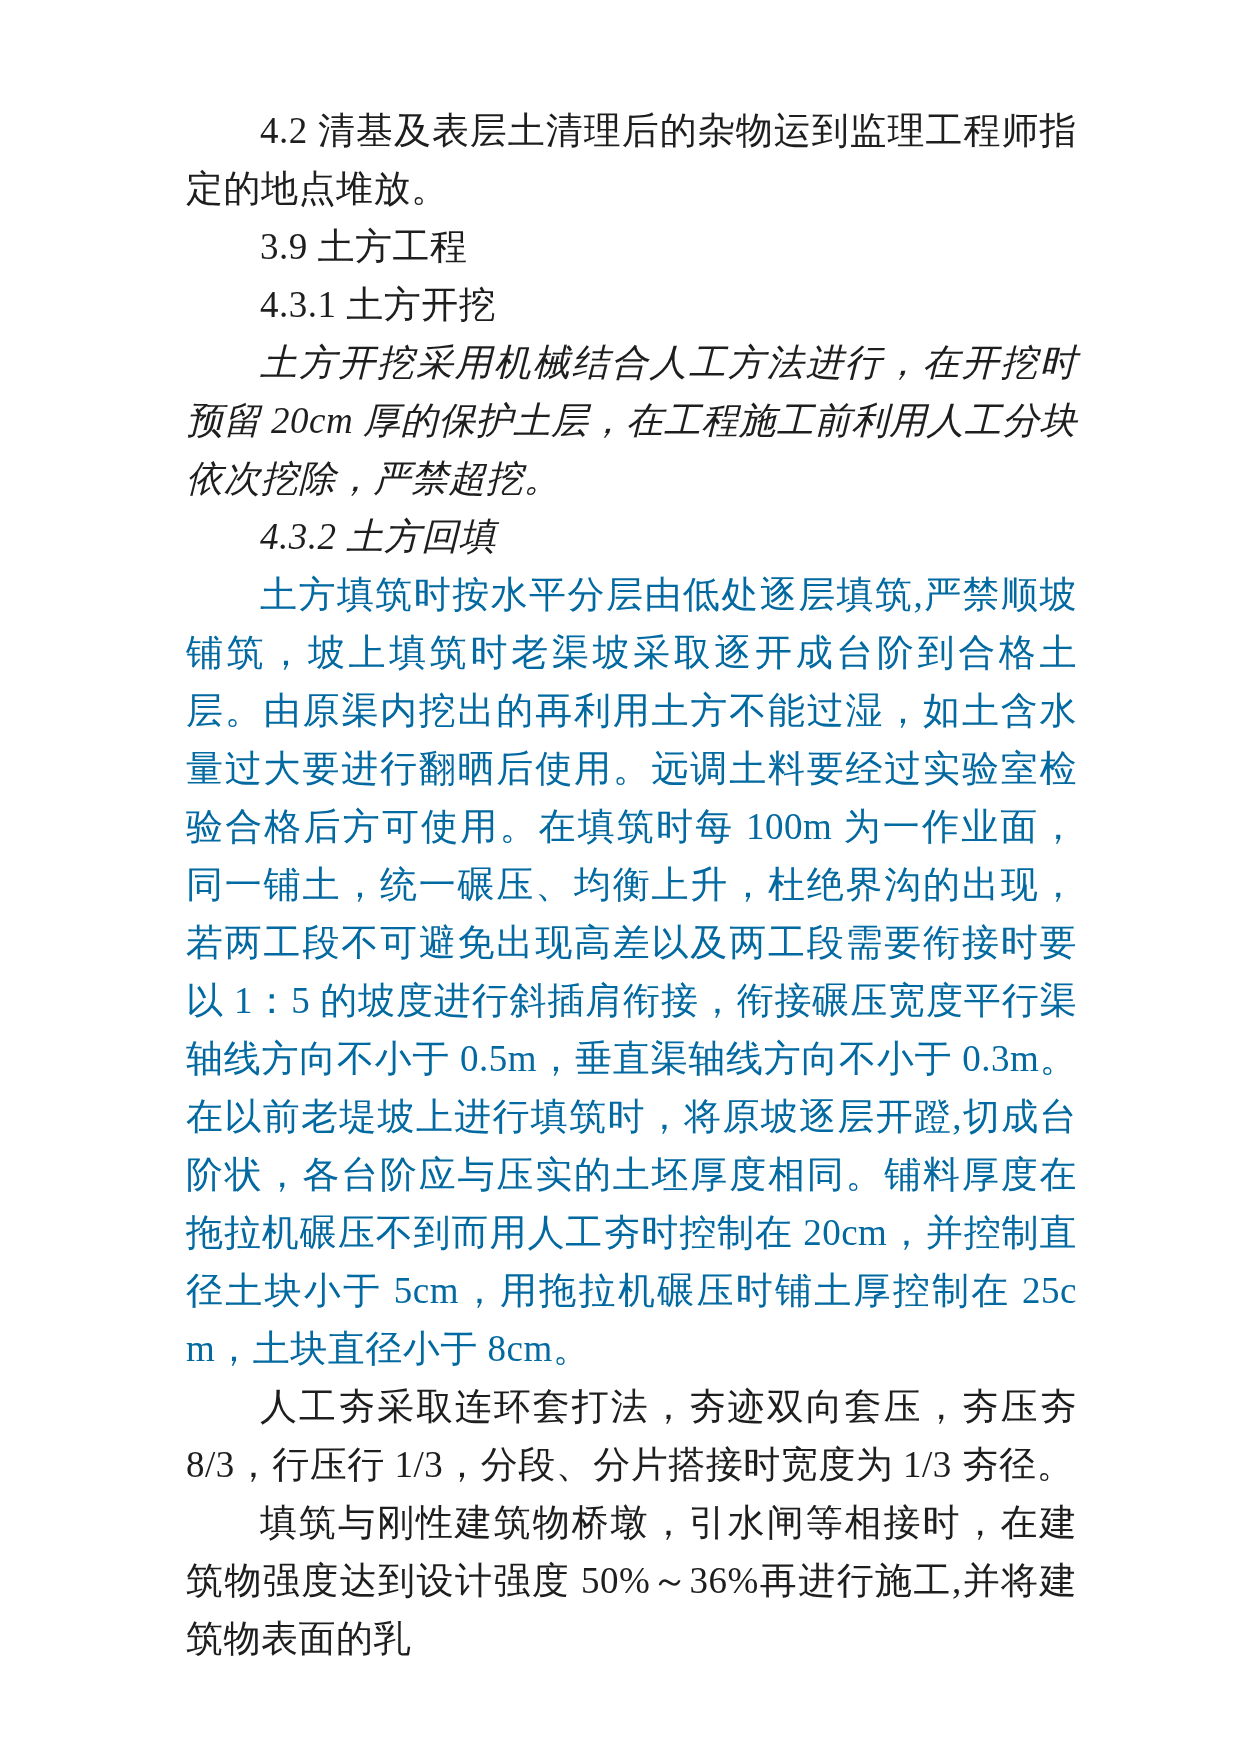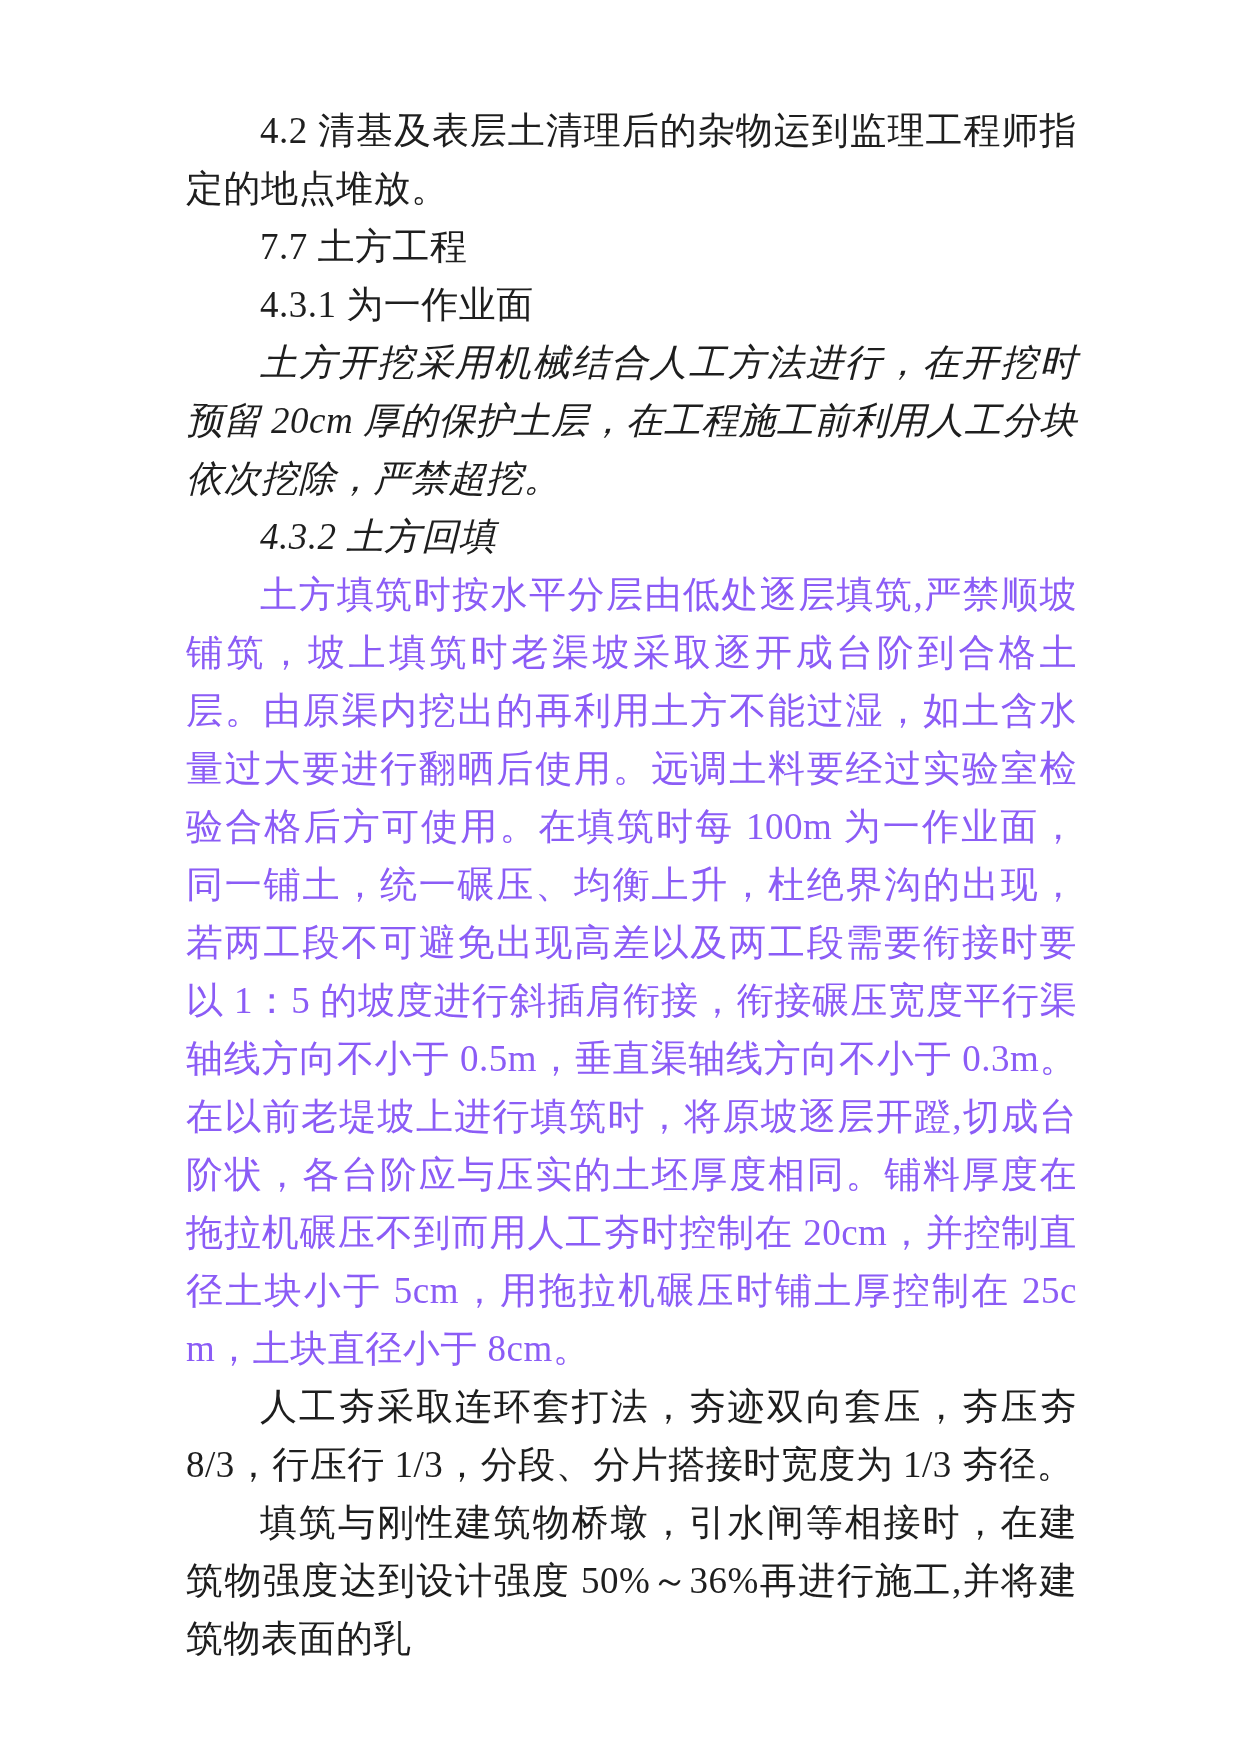--- a/index.html
+++ b/index.html
@@ -33,21 +33,21 @@
     text-indent: 74px;
     word-break: break-all;
   }
 </style>
 </head>
 <body>
 
 <div class="page">
   <div class="doc-body">
       <p class="para" style="color: rgb(30, 30, 30);">4.2 清基及表层土清理后的杂物运到监理工程师指定的地点堆放。</p>
-      <p class="para" style="color: rgb(30, 30, 30);">7.7 土方工程</p>
-      <p class="para" style="color: rgb(30, 30, 30);">4.3.1 为一作业面</p>
+      <p class="para" style="color: rgb(30, 30, 30);">3.9 土方工程</p>
+      <p class="para" style="color: rgb(30, 30, 30);">4.3.1 土方开挖</p>
       <p class="para" style="color: rgb(30, 30, 30); font-style: italic;">土方开挖采用机械结合人工方法进行，在开挖时预留 20cm 厚的保护土层，在工程施工前利用人工分块依次挖除，严禁超挖。</p>
       <p class="para" style="color: rgb(30, 30, 30); font-style: italic;">4.3.2 土方回填</p>
-      <p class="para" style="color: #8b5cf6;">土方填筑时按水平分层由低处逐层填筑,严禁顺坡铺筑，坡上填筑时老渠坡采取逐开成台阶到合格土层。由原渠内挖出的再利用土方不能过湿，如土含水量过大要进行翻晒后使用。远调土料要经过实验室检验合格后方可使用。在填筑时每 100m 为一作业面，同一铺土，统一碾压、均衡上升，杜绝界沟的出现，若两工段不可避免出现高差以及两工段需要衔接时要以 1：5 的坡度进行斜插肩衔接，衔接碾压宽度平行渠轴线方向不小于 0.5m，垂直渠轴线方向不小于 0.3m。在以前老堤坡上进行填筑时，将原坡逐层开蹬,切成台阶状，各台阶应与压实的土坯厚度相同。铺料厚度在拖拉机碾压不到而用人工夯时控制在 20cm，并控制直径土块小于 5cm，用拖拉机碾压时铺土厚控制在 25cm，土块直径小于 8cm。</p>
+      <p class="para" style="color: #0369a1;">土方填筑时按水平分层由低处逐层填筑,严禁顺坡铺筑，坡上填筑时老渠坡采取逐开成台阶到合格土层。由原渠内挖出的再利用土方不能过湿，如土含水量过大要进行翻晒后使用。远调土料要经过实验室检验合格后方可使用。在填筑时每 100m 为一作业面，同一铺土，统一碾压、均衡上升，杜绝界沟的出现，若两工段不可避免出现高差以及两工段需要衔接时要以 1：5 的坡度进行斜插肩衔接，衔接碾压宽度平行渠轴线方向不小于 0.5m，垂直渠轴线方向不小于 0.3m。在以前老堤坡上进行填筑时，将原坡逐层开蹬,切成台阶状，各台阶应与压实的土坯厚度相同。铺料厚度在拖拉机碾压不到而用人工夯时控制在 20cm，并控制直径土块小于 5cm，用拖拉机碾压时铺土厚控制在 25cm，土块直径小于 8cm。</p>
       <p class="para" style="color: rgb(30, 30, 30);">人工夯采取连环套打法，夯迹双向套压，夯压夯 8/3，行压行 1/3，分段、分片搭接时宽度为 1/3 夯径。</p>
       <p class="para" style="color: rgb(30, 30, 30);">填筑与刚性建筑物桥墩，引水闸等相接时，在建筑物强度达到设计强度 50%～36%再进行施工,并将建筑物表面的乳</p>
     </div>
 </div>
 
 </body></html>

